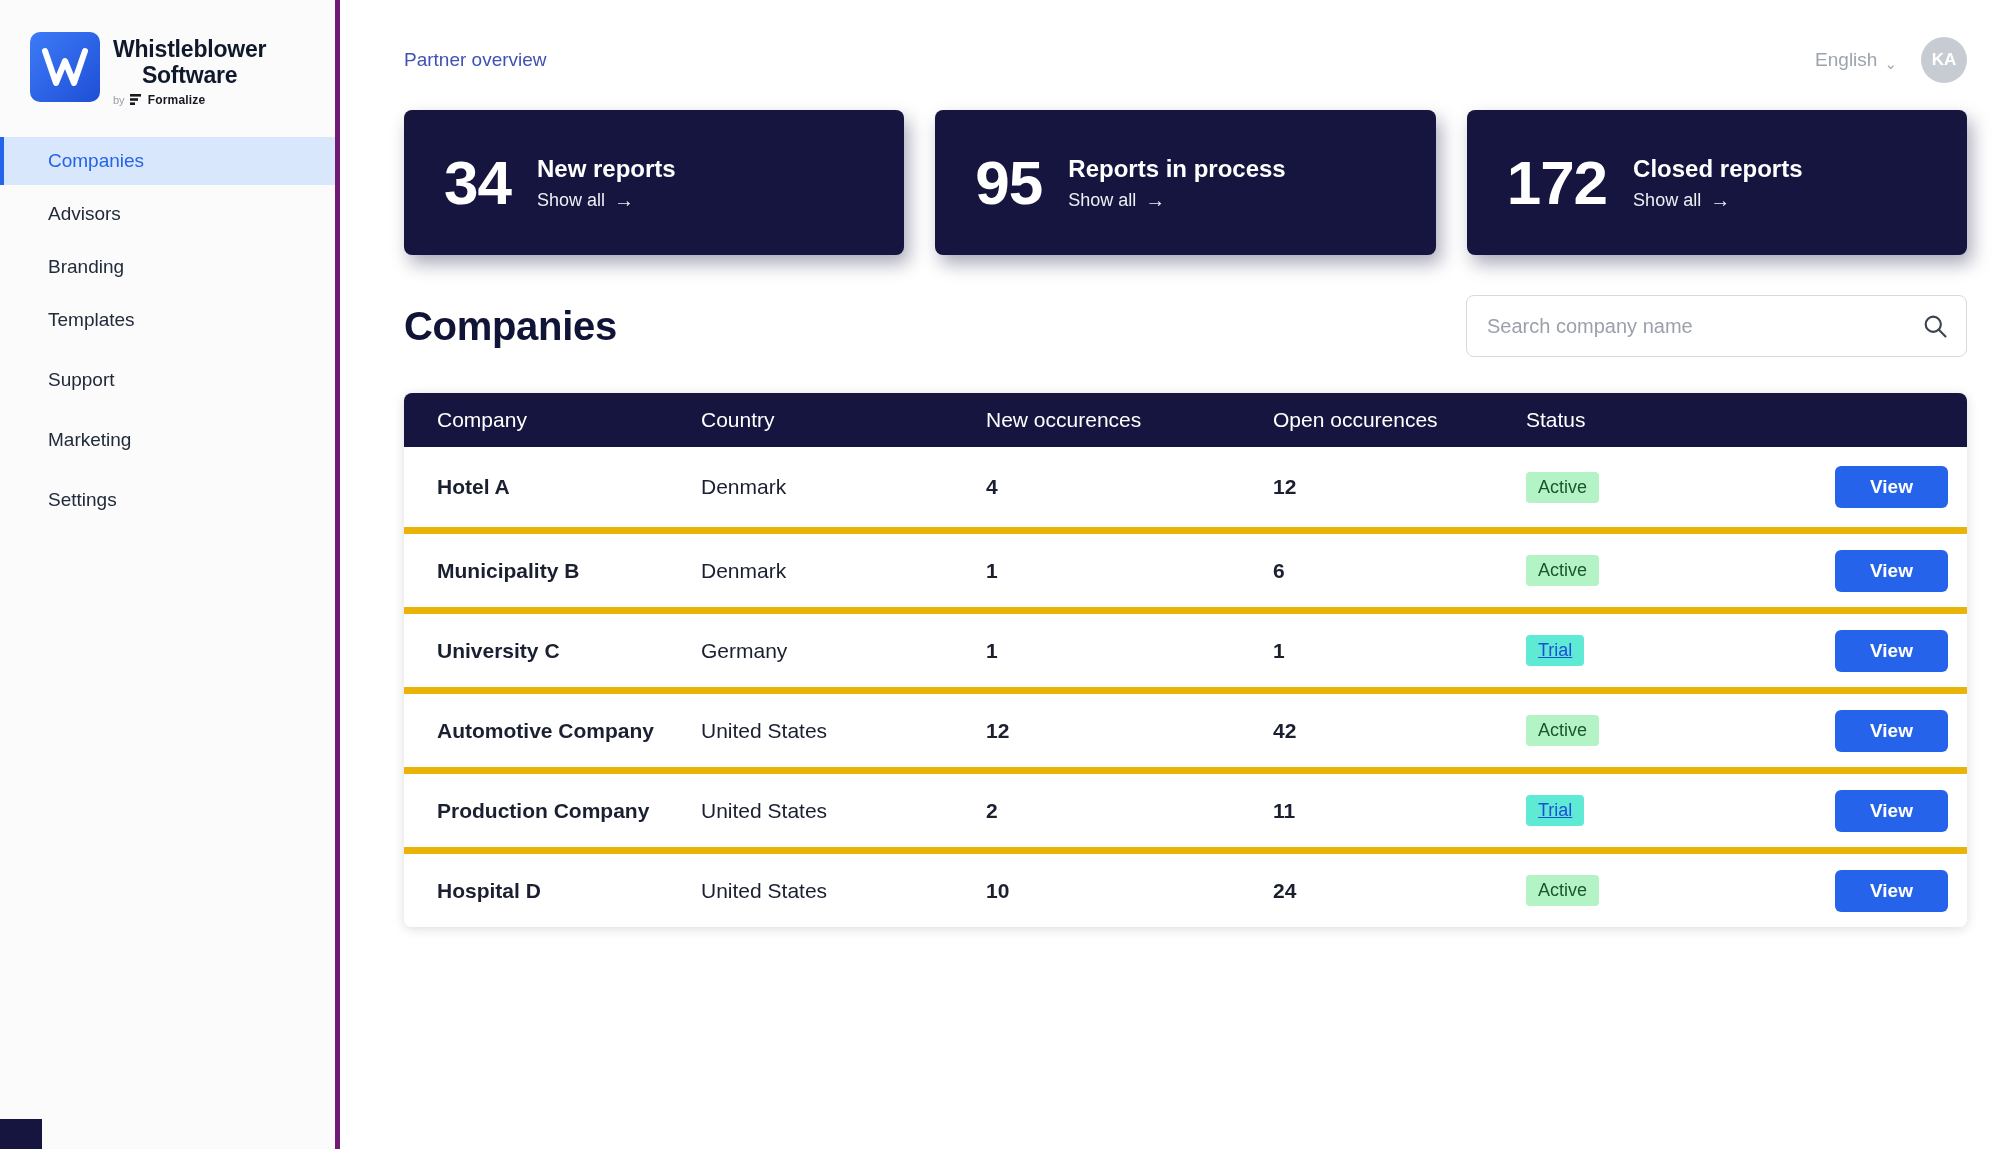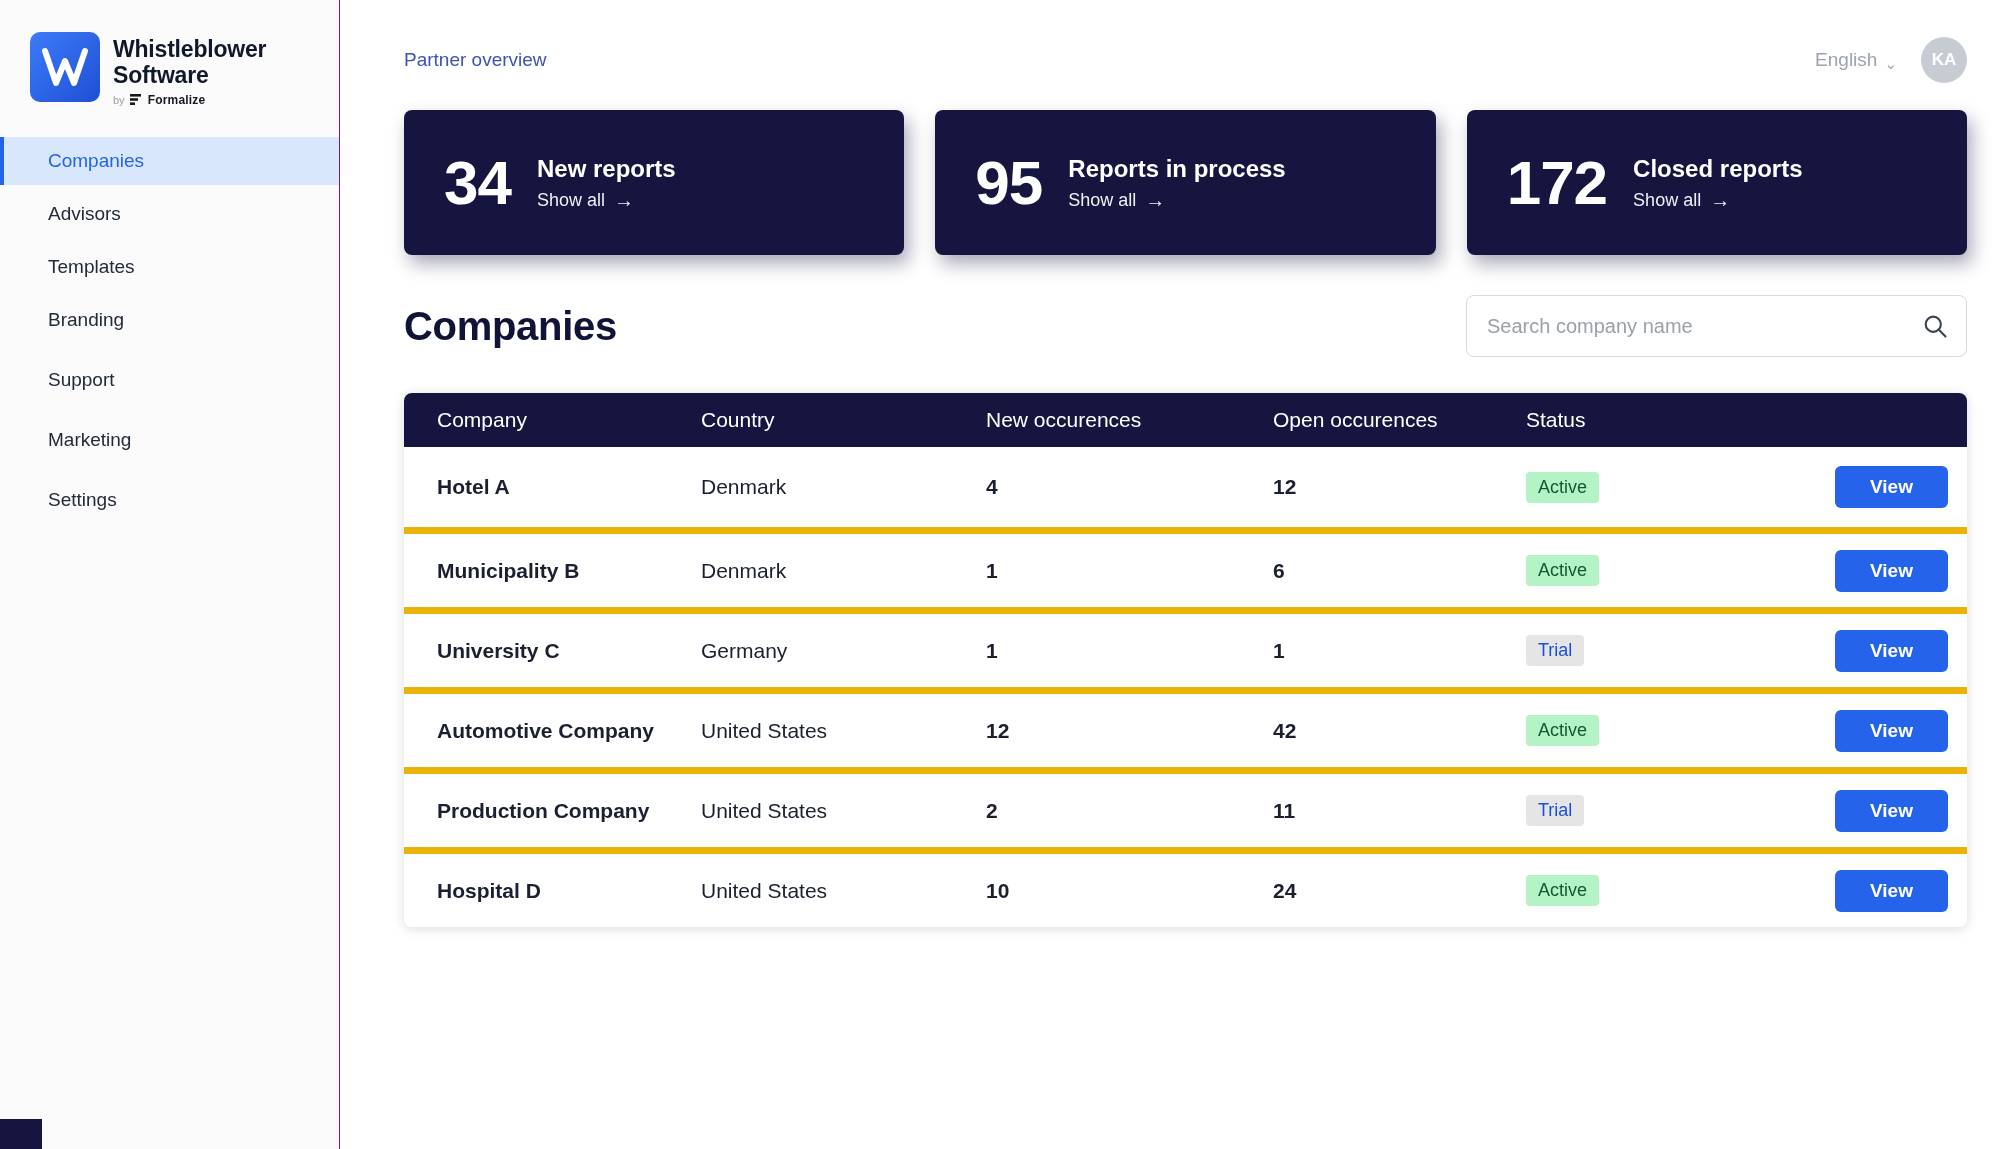--- a/index.html
+++ b/index.html
@@ -10,21 +10,22 @@
     font-family: "Liberation Sans", "DejaVu Sans", sans-serif;
     overflow: hidden;
   }
   .app { display: flex; width: 100%; height: 100%; }
 
   
   .sidebar {
     position: relative;
     width: 340px; min-width: 340px; height: 100%;
     background: #fbfbfc;
-    border-right: 1px solid #701a75;
+    border-right: 5px solid #701a75;
+    text-align: center;
   }
   .logo-row { display: flex; align-items: flex-start; gap: 13px; padding: 32px 16px 0 30px; }
   .logo-svg { width: 70px; height: 70px; display: block; }
   .logo-text { padding-top: 4px; }
   .logo-title { font-size: 23px; font-weight: 700; color: #10182b; line-height: 1.15; letter-spacing: -0.2px; }
   .logo-byline { display: flex; align-items: center; gap: 5px; margin-top: 4px; font-size: 11px; color: #9aa0a6; }
   .byline-brand { font-weight: 700; color: #16191f; font-size: 12px; letter-spacing: 0.2px; }
   .menu { margin-top: 30px; display: flex; flex-direction: column; }
   .menu-item {
     height: 48px; display: flex; align-items: center;
@@ -88,21 +89,21 @@
   }
   .thead, .trow { display: grid; grid-template-columns: 297px 285px 287px 253px 305px 1fr; align-items: center; }
   .thead { background: #15153f; color: #ffffff; height: 54px; font-size: 21px; font-weight: 500; }
   .th:first-child { padding-left: 33px; }
   .trow { height: 80px; font-size: 21px; color: #1a2030; background: #ffffff; }
   .trow + .trow { border-top: 7px solid #eab308; }
   .td.company { padding-left: 33px; font-weight: 600; }
   .td.num { font-weight: 700; }
   .badge { display: inline-block; padding: 5px 12px; border-radius: 4px; font-size: 18px; }
   .badge[data-status="active"] { background: #b4f3c5; color: #17572e; }
-  .badge[data-status="trial"]  { background: #e5e5e5; color: #1e4fd8; }
+  .badge[data-status="trial"]  { background: #5eead4; color: #1e4fd8; text-decoration: underline; }
   .td.action { justify-self: end; padding-right: 19px; }
   .view-btn {
     width: 113px; height: 42px;
     background: #2563eb; color: #ffffff;
     border: none; border-radius: 6px;
     font-size: 19px; font-weight: 600; cursor: pointer; font-family: inherit;
   }
 </style>
 </head>
 <body>
@@ -139,24 +140,24 @@
     </div>
 
     <nav class="menu">
       <div class="menu-item active">
           <span>Companies</span>
         </div>
       <div class="menu-item">
           <span>Advisors</span>
         </div>
       <div class="menu-item">
+          <span>Branding</span>
+        </div>
+      <div class="menu-item">
           <span>Templates</span>
-        </div>
-      <div class="menu-item">
-          <span>Branding</span>
         </div>
       <div class="menu-item spaced">
           <span>Support</span>
         </div>
       <div class="menu-item spaced">
           <span>Marketing</span>
         </div>
       <div class="menu-item spaced">
           <span>Settings</span>
         </div>

